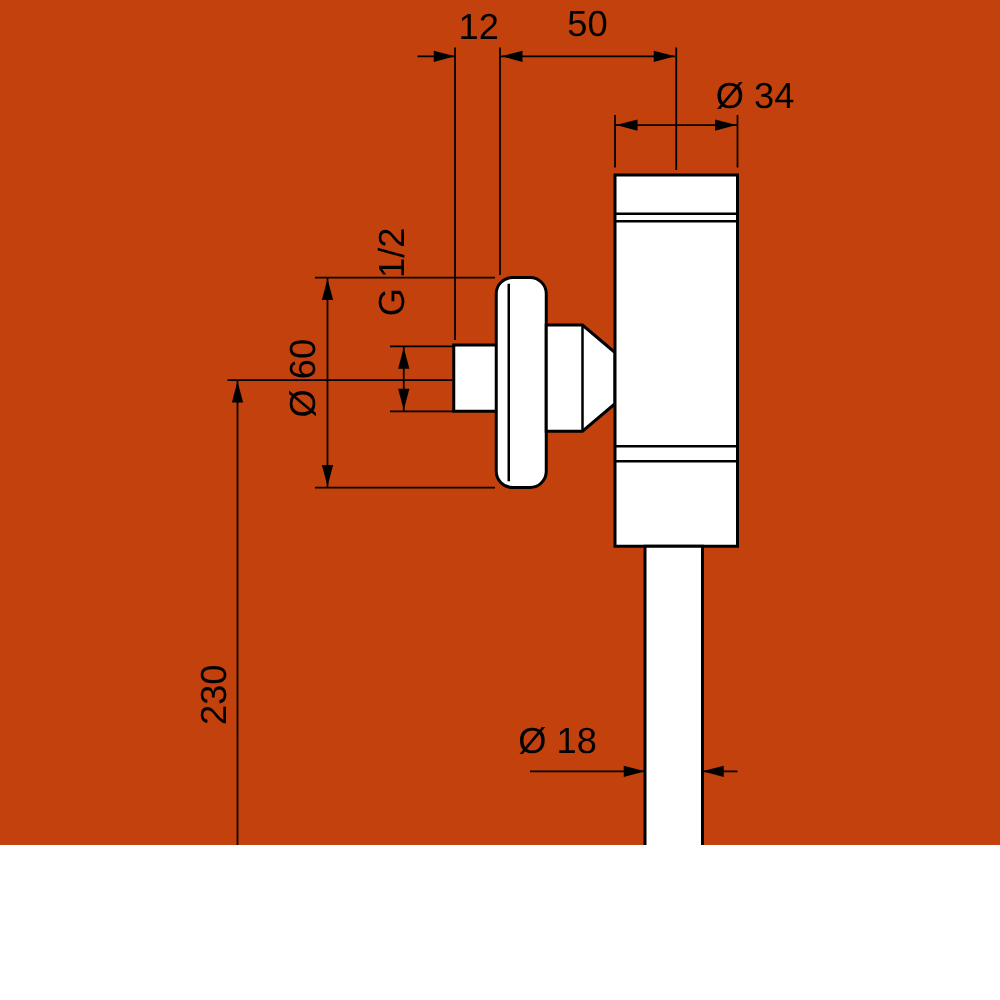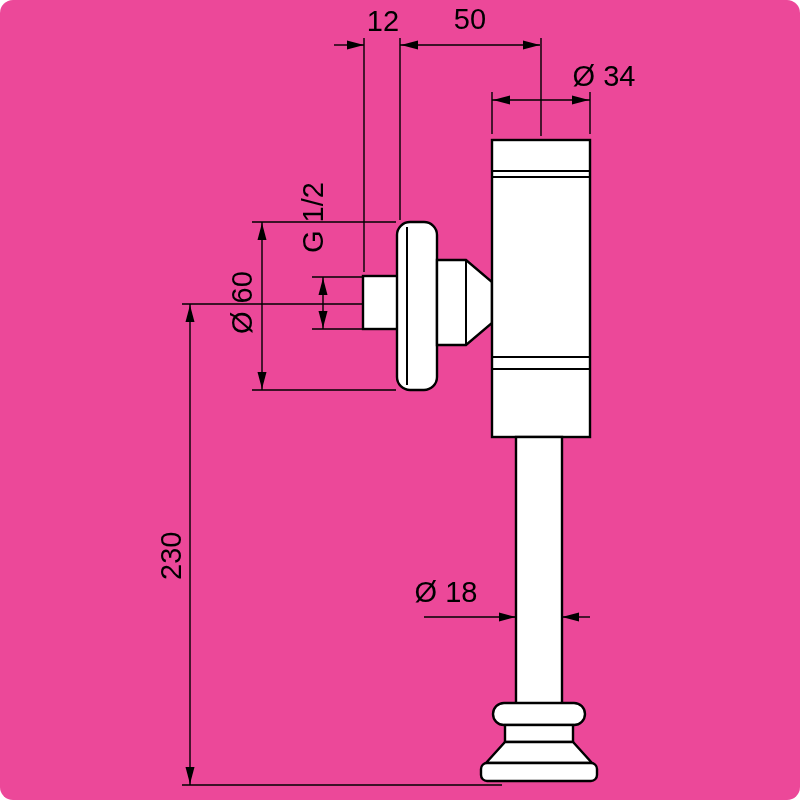--- a/index.html
+++ b/index.html
@@ -6,24 +6,23 @@
     margin: 0;
     padding: 0;
     width: 800px;
     height: 800px;
     background: #ffffff;
     font-family: "Liberation Sans", sans-serif;
   }
   .canvas {
     position: relative;
     width: 800px;
-    height: 800px;
-    background: #ec4899;
+    height: 676px;
+    background: #c2410c;
     overflow: hidden;
-    border-radius: 13px;
   }
   svg { display: block; }
   .outline {
     fill: #ffffff;
     stroke: #000000;
     stroke-width: 2.4;
     stroke-linejoin: miter;
   }
   .seam {
     fill: none;

